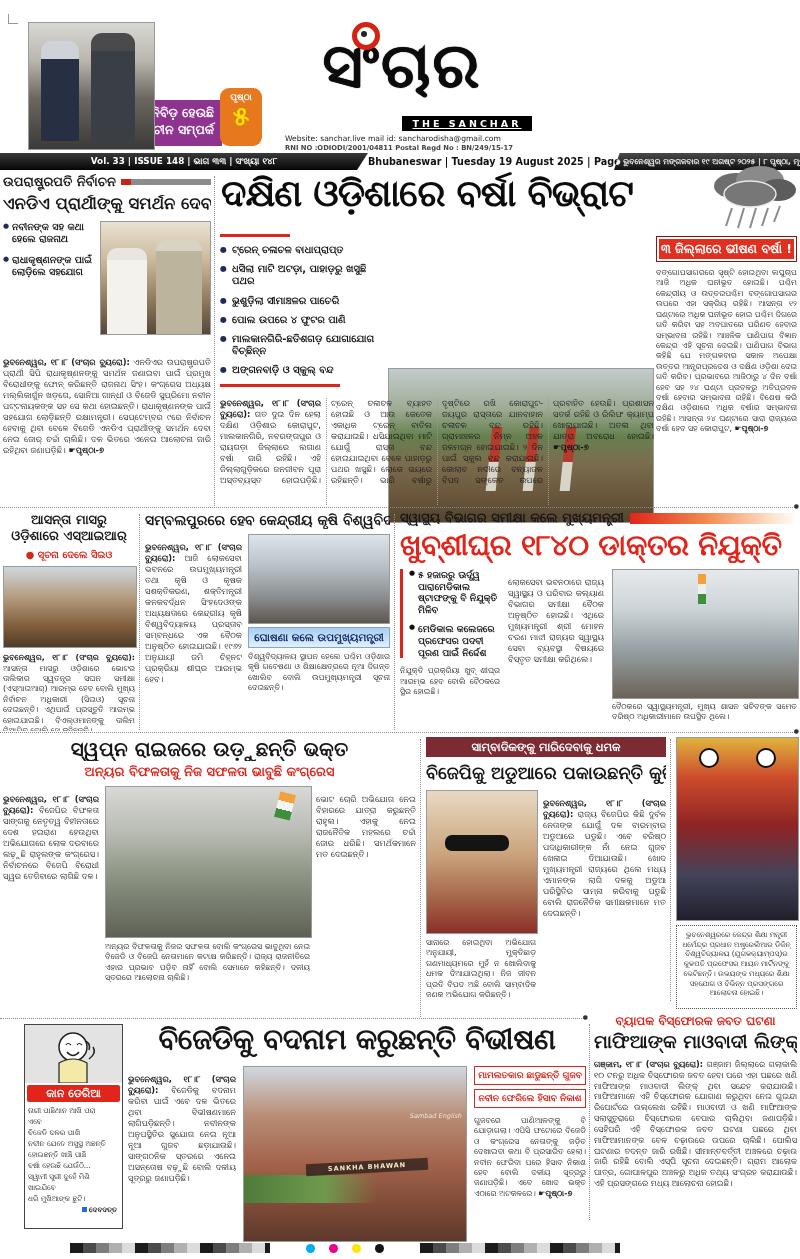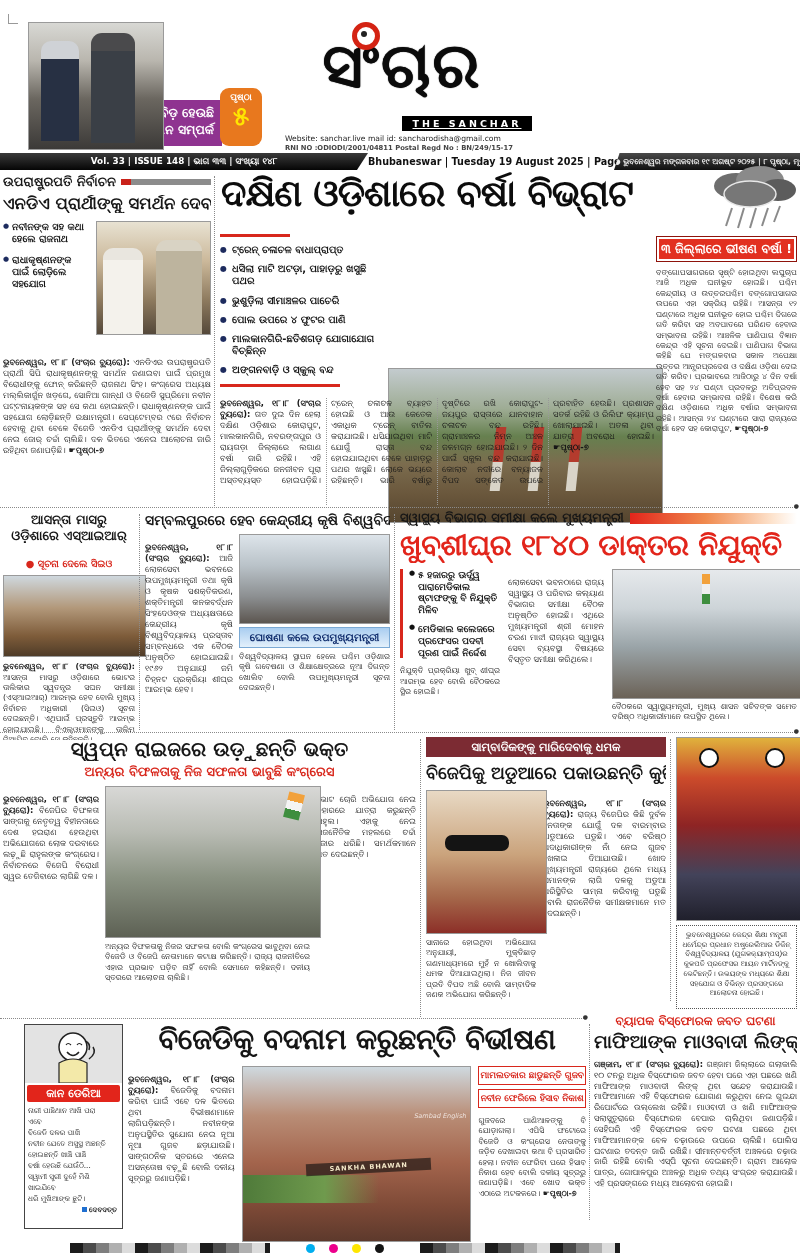--- a/index.html
+++ b/index.html
@@ -1,19 +1,19 @@
 <!DOCTYPE html>
 <html><head>
 <meta charset="utf-8">
 <style>
   html,body{margin:0;padding:0;background:#fff;}
   #page{position:relative;width:800px;height:1259px;background:#fff;overflow:hidden;
         font-family:"DejaVu Sans","Liberation Sans",sans-serif;color:#161616;}
   .abs{position:absolute;}
-  .ph{position:relative;border:1px solid #9a9a9a;overflow:hidden;padding-left:9px;}
+  .ph{position:relative;border:1px solid #9a9a9a;overflow:hidden;}
   .body-text{font-size:8.3px;line-height:1.32;text-align:justify;color:#222;overflow:hidden;}
   .dl{font-weight:bold;}
   .jump{font-weight:bold;white-space:nowrap;}
   .dotv{border-left:1px dotted #8a8a8a;width:0;}
   .doth{border-top:1px dotted #8a8a8a;height:0;}
   .doth::after{content:"●";position:absolute;right:-2px;top:-6px;font-size:6px;color:#333;}
   .doth{position:absolute;}
   ul{margin:0;padding:0;list-style:none;}
 
   
@@ -82,21 +82,21 @@
       color:#fff;font-size:12.5px;font-weight:bold;text-align:center;padding:4px 2px;}
   #sidebar .body-text{font-size:7.9px;height:228px;margin-top:6px;}
   #main-cols{left:220px;top:398px;width:434px;height:107px;column-count:4;column-gap:10px;column-rule:1px dotted #999;}
   #main-cols p{margin:0;font-size:8.3px;line-height:1.32;text-align:justify;}
 
   #hr1{left:0;top:507px;width:797px;}
 
   
   #r2a{left:3px;top:512px;width:132px;}
   #r2a .hl{font-size:13px;font-weight:800;text-align:center;line-height:1.2;white-space:nowrap;overflow:hidden;}
-  #r2a .sub{color:#d8271c;font-size:9.8px;font-weight:bold;text-align:center;margin-top:15px;}
+  #r2a .sub{color:#d8271c;font-size:9.8px;font-weight:bold;text-align:center;margin-top:6px;}
   #r2a-photo{width:132px;height:80px;margin-top:5px;background:linear-gradient(180deg,#cfd8de 0%,#b2987a 40%,#7e5c3a 75%,#4f3c28 100%);}
   #r2a .body-text{height:78px;margin-top:5px;font-size:7.9px;}
   #vrule2{left:139px;top:514px;height:216px;}
   #r2b{left:145px;top:512px;width:245px;}
   #r2b .hl{font-size:14px;font-weight:800;white-space:nowrap;overflow:hidden;}
   #r2b .crow{display:flex;gap:6px;margin-top:5px;}
   #r2b .c1{width:99px;height:192px;}
   #r2b .cr{flex:1;}
   #r2b-photo{width:140px;height:88px;background:linear-gradient(180deg,#dde4ea 0%,#b9c2c8 35%,#8c8f91 70%,#5c5650 100%);}
   #r2b .bluebox{margin-top:3px;background:linear-gradient(180deg,#a9cdf0,#e3f0fb);border:1px solid #7aa9d4;

